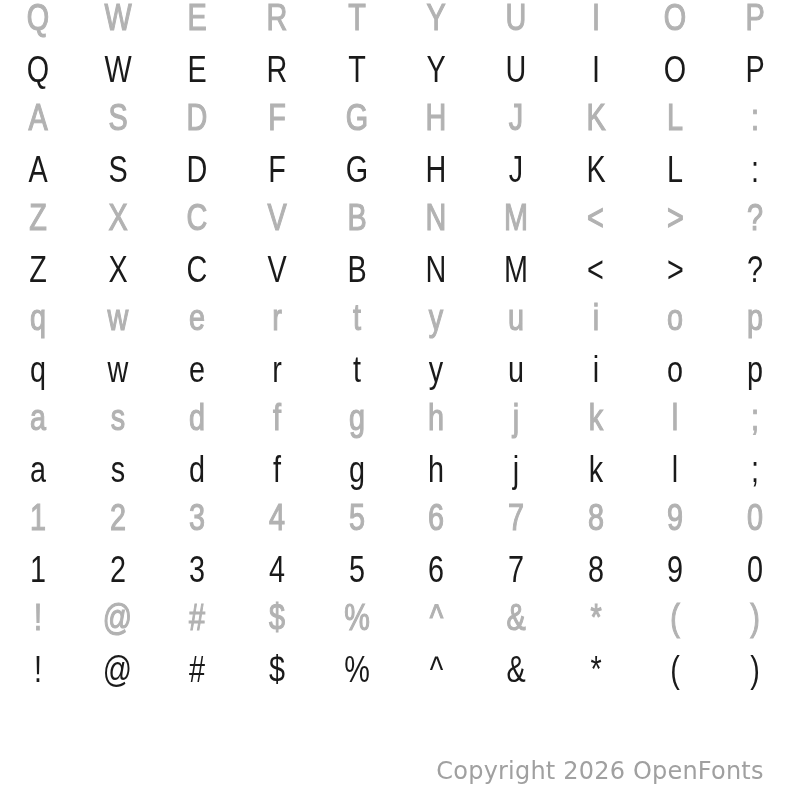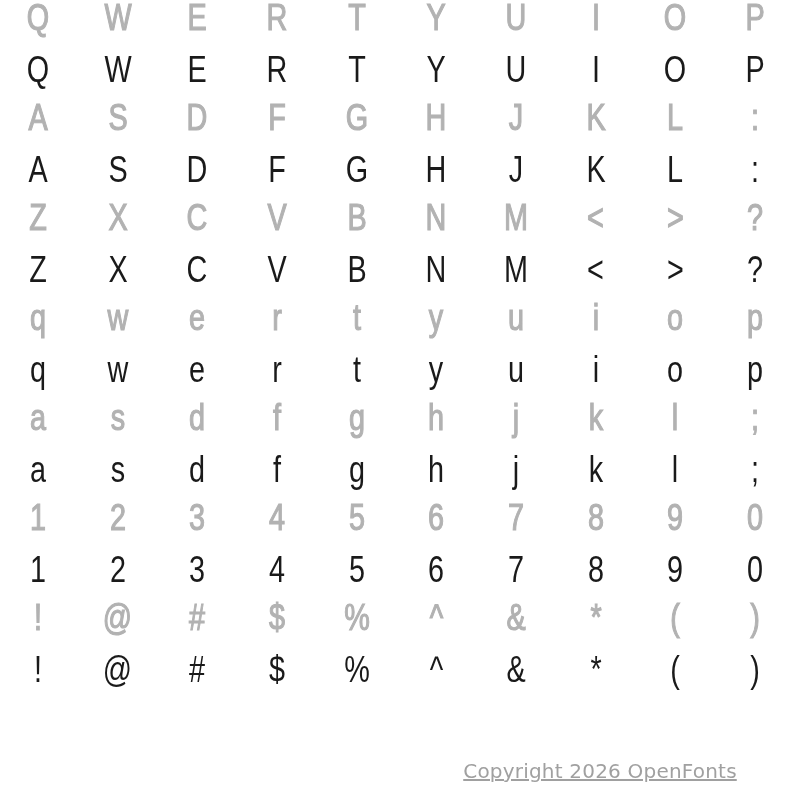--- a/index.html
+++ b/index.html
@@ -51,25 +51,24 @@
     transform: scaleX(0.8);
     transform-origin: 50% 50%;
   }
   .footer {
     position: absolute;
     top: 761px;
     left: 400px;
     width: 400px;
     text-align: center;
     font-family: "DejaVu Sans", "Liberation Sans", sans-serif;
-    font-size: 20px;
+    font-size: 24px;
     line-height: 21px;
     color: var(--footer, #a0a0a0);
     letter-spacing: 0.2px;
-    text-decoration: underline;
   }
 </style>
 </head>
 <body>
 
 <div class="page">
   <div class="glyph-grid">
       <div class="row ghost" style="top: 0px;"><div class="cell"><span>Q</span></div><div class="cell"><span>W</span></div><div class="cell"><span>E</span></div><div class="cell"><span>R</span></div><div class="cell"><span>T</span></div><div class="cell"><span>Y</span></div><div class="cell"><span>U</span></div><div class="cell"><span>I</span></div><div class="cell"><span>O</span></div><div class="cell"><span>P</span></div></div>
       <div class="row ink" style="top: 52px;"><div class="cell"><span>Q</span></div><div class="cell"><span>W</span></div><div class="cell"><span>E</span></div><div class="cell"><span>R</span></div><div class="cell"><span>T</span></div><div class="cell"><span>Y</span></div><div class="cell"><span>U</span></div><div class="cell"><span>I</span></div><div class="cell"><span>O</span></div><div class="cell"><span>P</span></div></div>
       <div class="row ghost" style="top: 100px;"><div class="cell"><span>A</span></div><div class="cell"><span>S</span></div><div class="cell"><span>D</span></div><div class="cell"><span>F</span></div><div class="cell"><span>G</span></div><div class="cell"><span>H</span></div><div class="cell"><span>J</span></div><div class="cell"><span>K</span></div><div class="cell"><span>L</span></div><div class="cell"><span>:</span></div></div>

